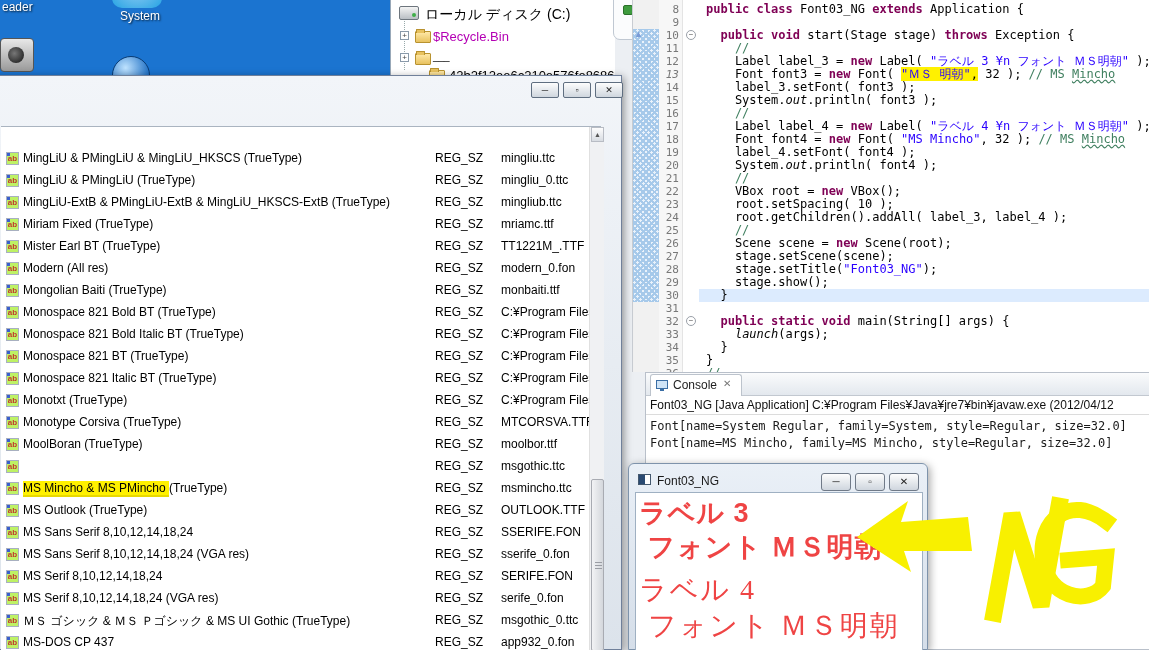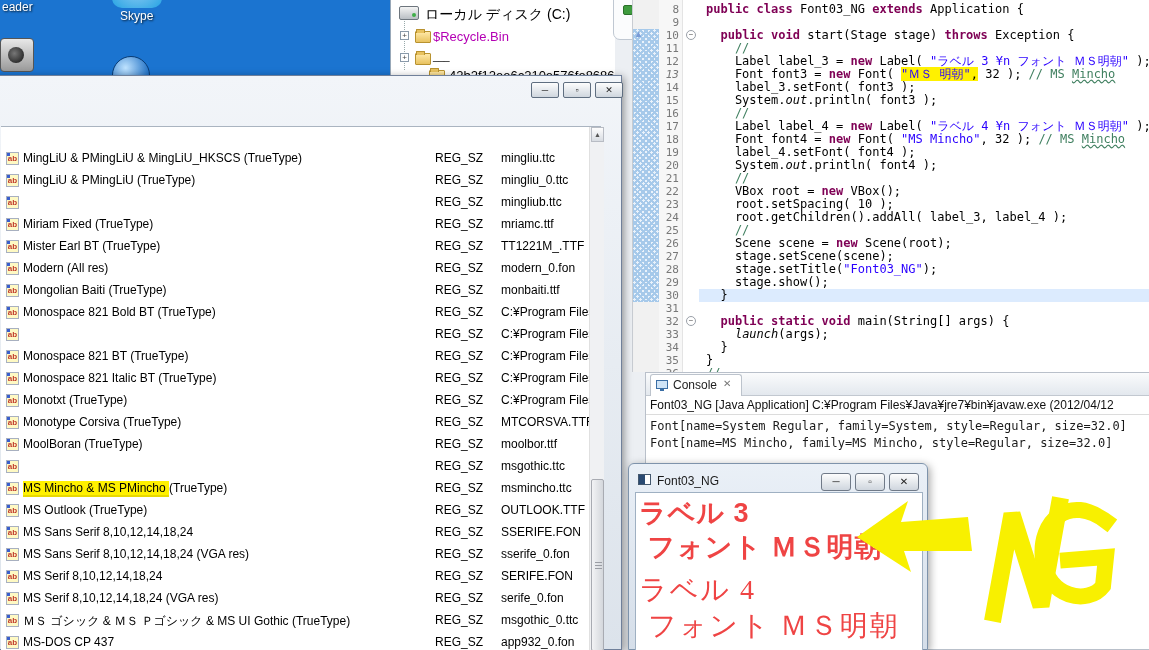--- a/index.html
+++ b/index.html
@@ -28,21 +28,21 @@
   #regwin { left:-10px; top:75px; width:632px; height:575px; background:linear-gradient(#F2F5F9,#DCE3EB); border:1px solid #70809a; box-shadow:2px 2px 8px rgba(0,0,0,.4); z-index:3; }
   .cap-btn { position:absolute; top:6px; width:28px; height:16px; background:linear-gradient(#fdfdfd,#cfd6de); border:1px solid #5f6e80; border-radius:2px; font-size:9px; line-height:14px; text-align:center; color:#222; }
   #reglist { position:absolute; left:10px; top:50px; width:600px; height:525px; background:#fff; border-top:1px solid #aab4c0; }
   .colhead { position:absolute; top:0; height:21px; font-size:12px; color:#333; line-height:21px; }
   .colsep { position:absolute; top:2px; height:17px; border-left:1px solid #e2e2e2; }
   .headrow { position:absolute; left:0; top:0; width:588px; height:21px; background:linear-gradient(#fff,#f6f7f9); border-bottom:1px solid #d8dde2; }
   .reg-row { position:absolute; left:0; width:588px; height:22px; font-size:12px; color:#000; white-space:nowrap; }
   .reg-name { position:absolute; left:22px; top:3px; }
   .reg-type { position:absolute; left:434px; top:3px; }
   .reg-data { position:absolute; left:500px; top:3px; }
-  .ab-icon { position:absolute; left:5px; top:4px; width:13px; height:13px; background:#fef9c3; border:1px solid #a8b0c0; font-size:8px; font-weight:bold; color:#c03a2b; text-align:center; line-height:12px; }
+  .ab-icon { position:absolute; left:5px; top:4px; width:13px; height:13px; background:#bef264; border:1px solid #a8b0c0; font-size:8px; font-weight:bold; color:#c03a2b; text-align:center; line-height:12px; }
   .ab-icon:before { content:""; position:absolute; left:0; top:0; width:3px; height:3px; background:#3a5fcd; }
   .hl-yellow { background:#FFF100; border-bottom:2px solid #e8d800; }
   #reg-scroll { position:absolute; left:588px; top:0; width:15px; height:525px; background:#F0F1F3; border-left:1px solid #e0e0e0; }
   .scr-btn { position:absolute; left:1px; width:13px; height:15px; background:linear-gradient(#fdfdfd,#d8dce2); border:1px solid #b8bcc4; color:#555; font-size:7px; text-align:center; line-height:14px; }
   .scr-thumb { position:absolute; left:1px; top:352px; width:13px; height:172px; background:linear-gradient(90deg,#f2f3f5,#d4d7dc); border:1px solid #a8abb2; border-radius:2px; }
   .grip { position:absolute; left:3px; top:82px; width:7px; height:1px; border-top:1px solid #9a9da4; box-shadow:0 3px 0 #9a9da4, 0 6px 0 #9a9da4; }
 
   
   #eclipse { left:615px; top:0; width:534px; height:650px; background:#ECEFF3; z-index:2; }
   #mini-panel { position:absolute; left:-2px; top:-8px; width:30px; height:48px; background:#FBFCFD; border:1px solid #C0C8D2; border-radius:7px; }
@@ -89,21 +89,21 @@
 </style>
 </head>
 <body>
 
 <div id="screen">
 
   <div class="abs desk-label" style="left:2px; top:0;">eader</div>
   <div class="abs cam-icon"></div>
   <div class="abs cam-lens"></div>
   <div class="abs skype-blob"></div>
-  <div class="abs desk-label" style="left:120px; top:9px;">Skype</div>
+  <div class="abs desk-label" style="left:120px; top:9px;">System</div>
   <div class="abs round-icon"></div>
 
   <div class="abs" id="explorer">
     <div class="treeline" style="left:13px; top:18px; height:52px;"></div>
     <div id="tree-rows">
         <div class="tree-row" style="top: 4px; left: 0px;">
           <div class="drive" style="left: 8px; top: 2px;"></div>
           <div style="position: absolute; left: 34px; top: 2px; font-size: 14px;">ローカル ディスク (C:)</div>
         </div>
         <div class="tree-row" style="top: 27px; left: 0px;">
@@ -232,20 +232,21 @@
             <div class="reg-data">mingliu.ttc</div>
           </div>
           <div class="reg-row" style="top: 43px;">
             <div class="ab-icon">ab</div>
             <div class="reg-name">MingLiU &amp; PMingLiU (TrueType)</div>
             <div class="reg-type">REG_SZ</div>
             <div class="reg-data">mingliu_0.ttc</div>
           </div>
           <div class="reg-row" style="top: 65px;">
             <div class="ab-icon">ab</div>
+            <div class="reg-name">MingLiU-ExtB &amp; PMingLiU-ExtB &amp; MingLiU_HKSCS-ExtB (TrueType)</div>
             <div class="reg-type">REG_SZ</div>
             <div class="reg-data">mingliub.ttc</div>
           </div>
           <div class="reg-row" style="top: 87px;">
             <div class="ab-icon">ab</div>
             <div class="reg-name">Miriam Fixed (TrueType)</div>
             <div class="reg-type">REG_SZ</div>
             <div class="reg-data">mriamc.ttf</div>
           </div>
           <div class="reg-row" style="top: 109px;">
@@ -267,20 +268,21 @@
             <div class="reg-data">monbaiti.ttf</div>
           </div>
           <div class="reg-row" style="top: 175px;">
             <div class="ab-icon">ab</div>
             <div class="reg-name">Monospace 821 Bold BT (TrueType)</div>
             <div class="reg-type">REG_SZ</div>
             <div class="reg-data">C:¥Program Files</div>
           </div>
           <div class="reg-row" style="top: 197px;">
             <div class="ab-icon">ab</div>
+            <div class="reg-name">Monospace 821 Bold Italic BT (TrueType)</div>
             <div class="reg-type">REG_SZ</div>
             <div class="reg-data">C:¥Program Files</div>
           </div>
           <div class="reg-row" style="top: 219px;">
             <div class="ab-icon">ab</div>
             <div class="reg-name">Monospace 821 BT (TrueType)</div>
             <div class="reg-type">REG_SZ</div>
             <div class="reg-data">C:¥Program Files</div>
           </div>
           <div class="reg-row" style="top: 241px;">

